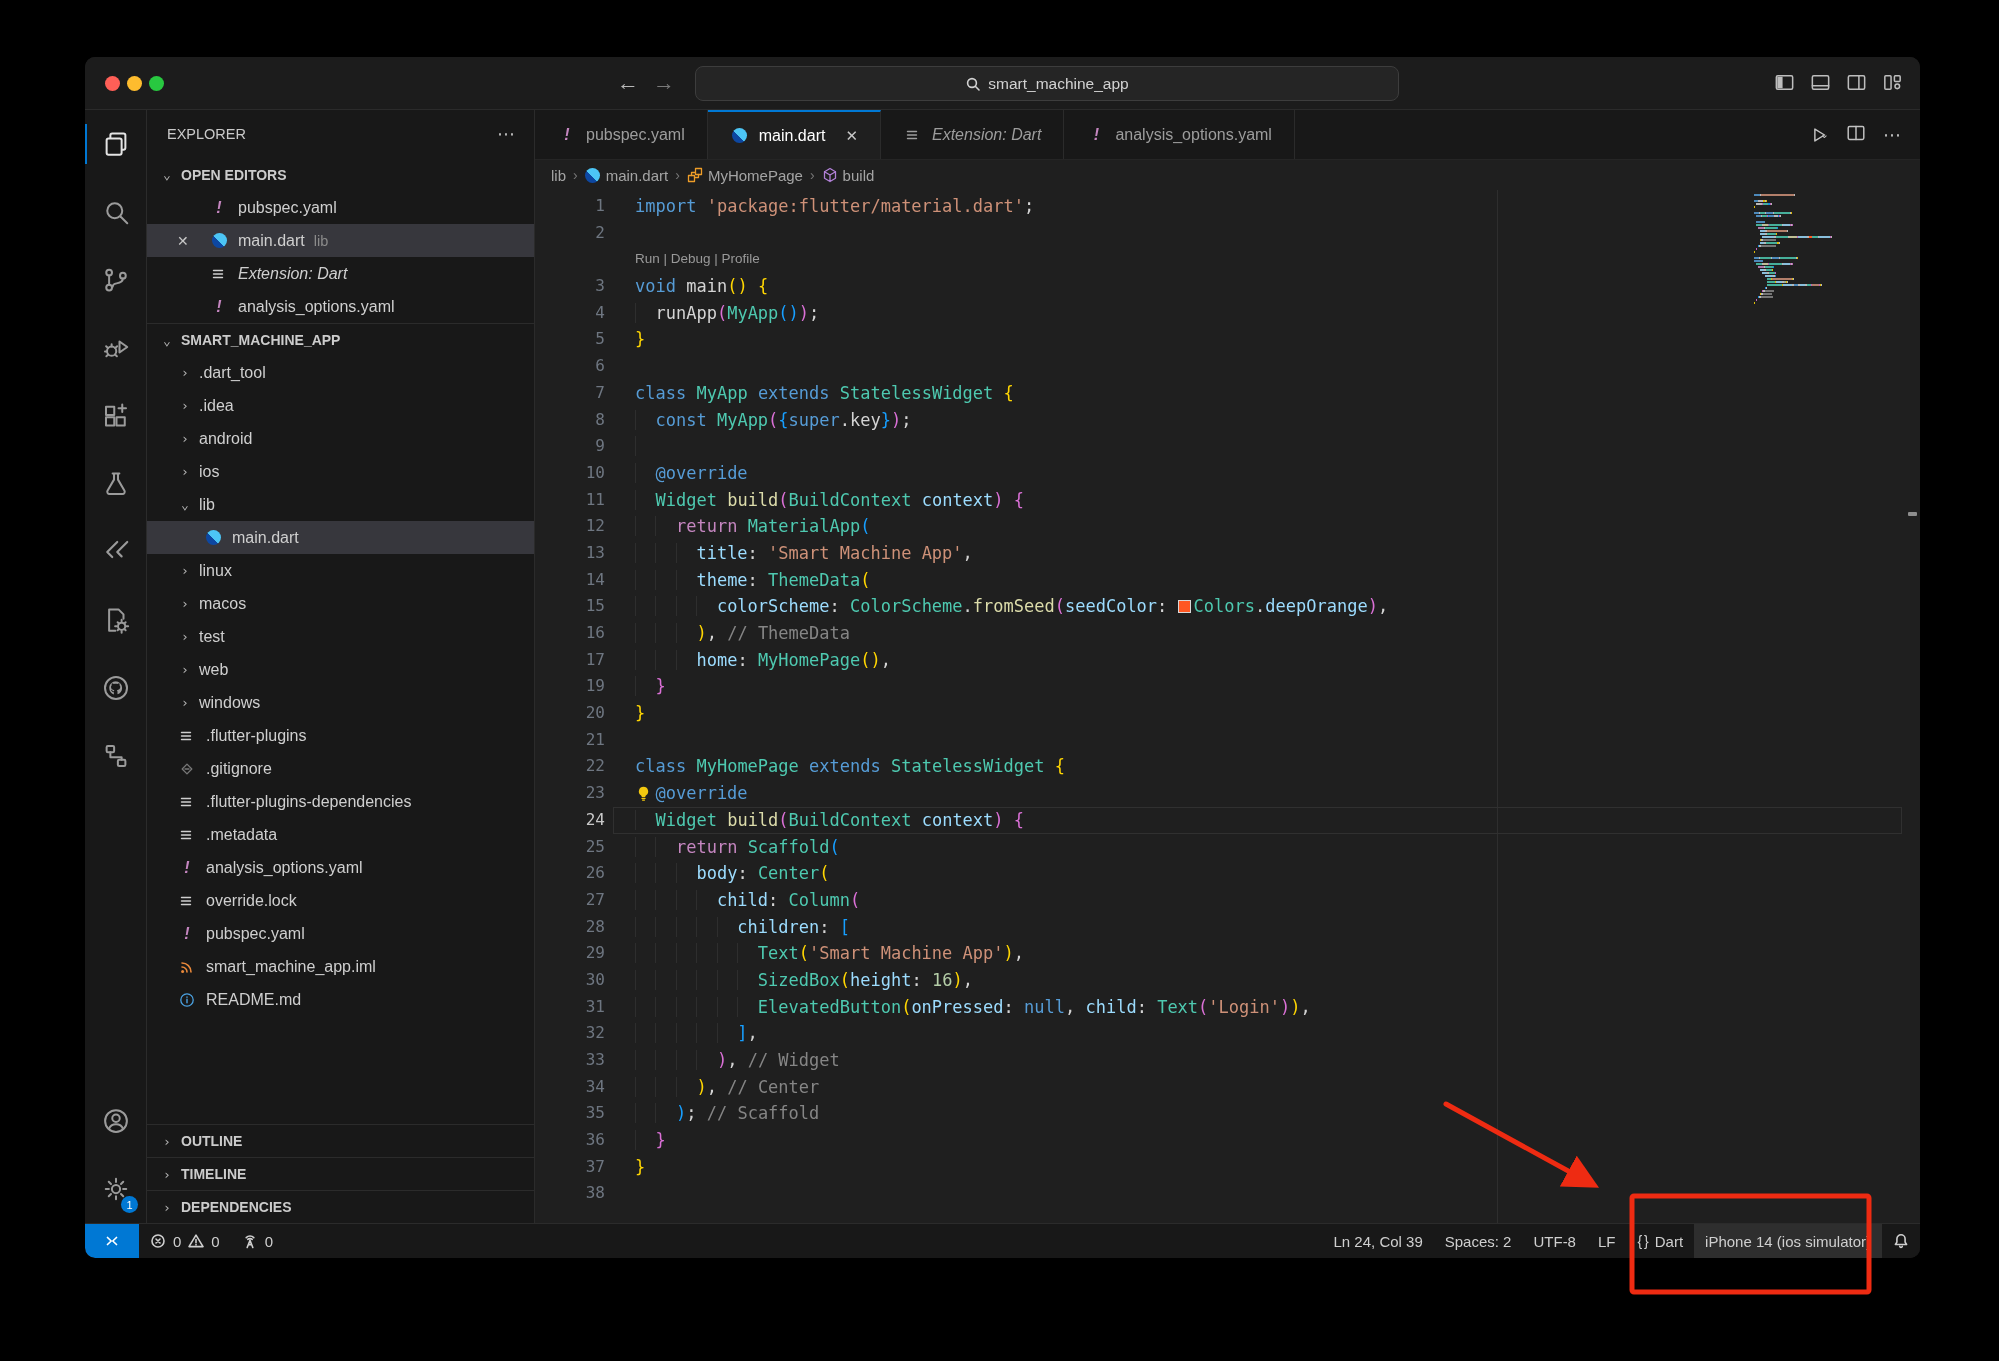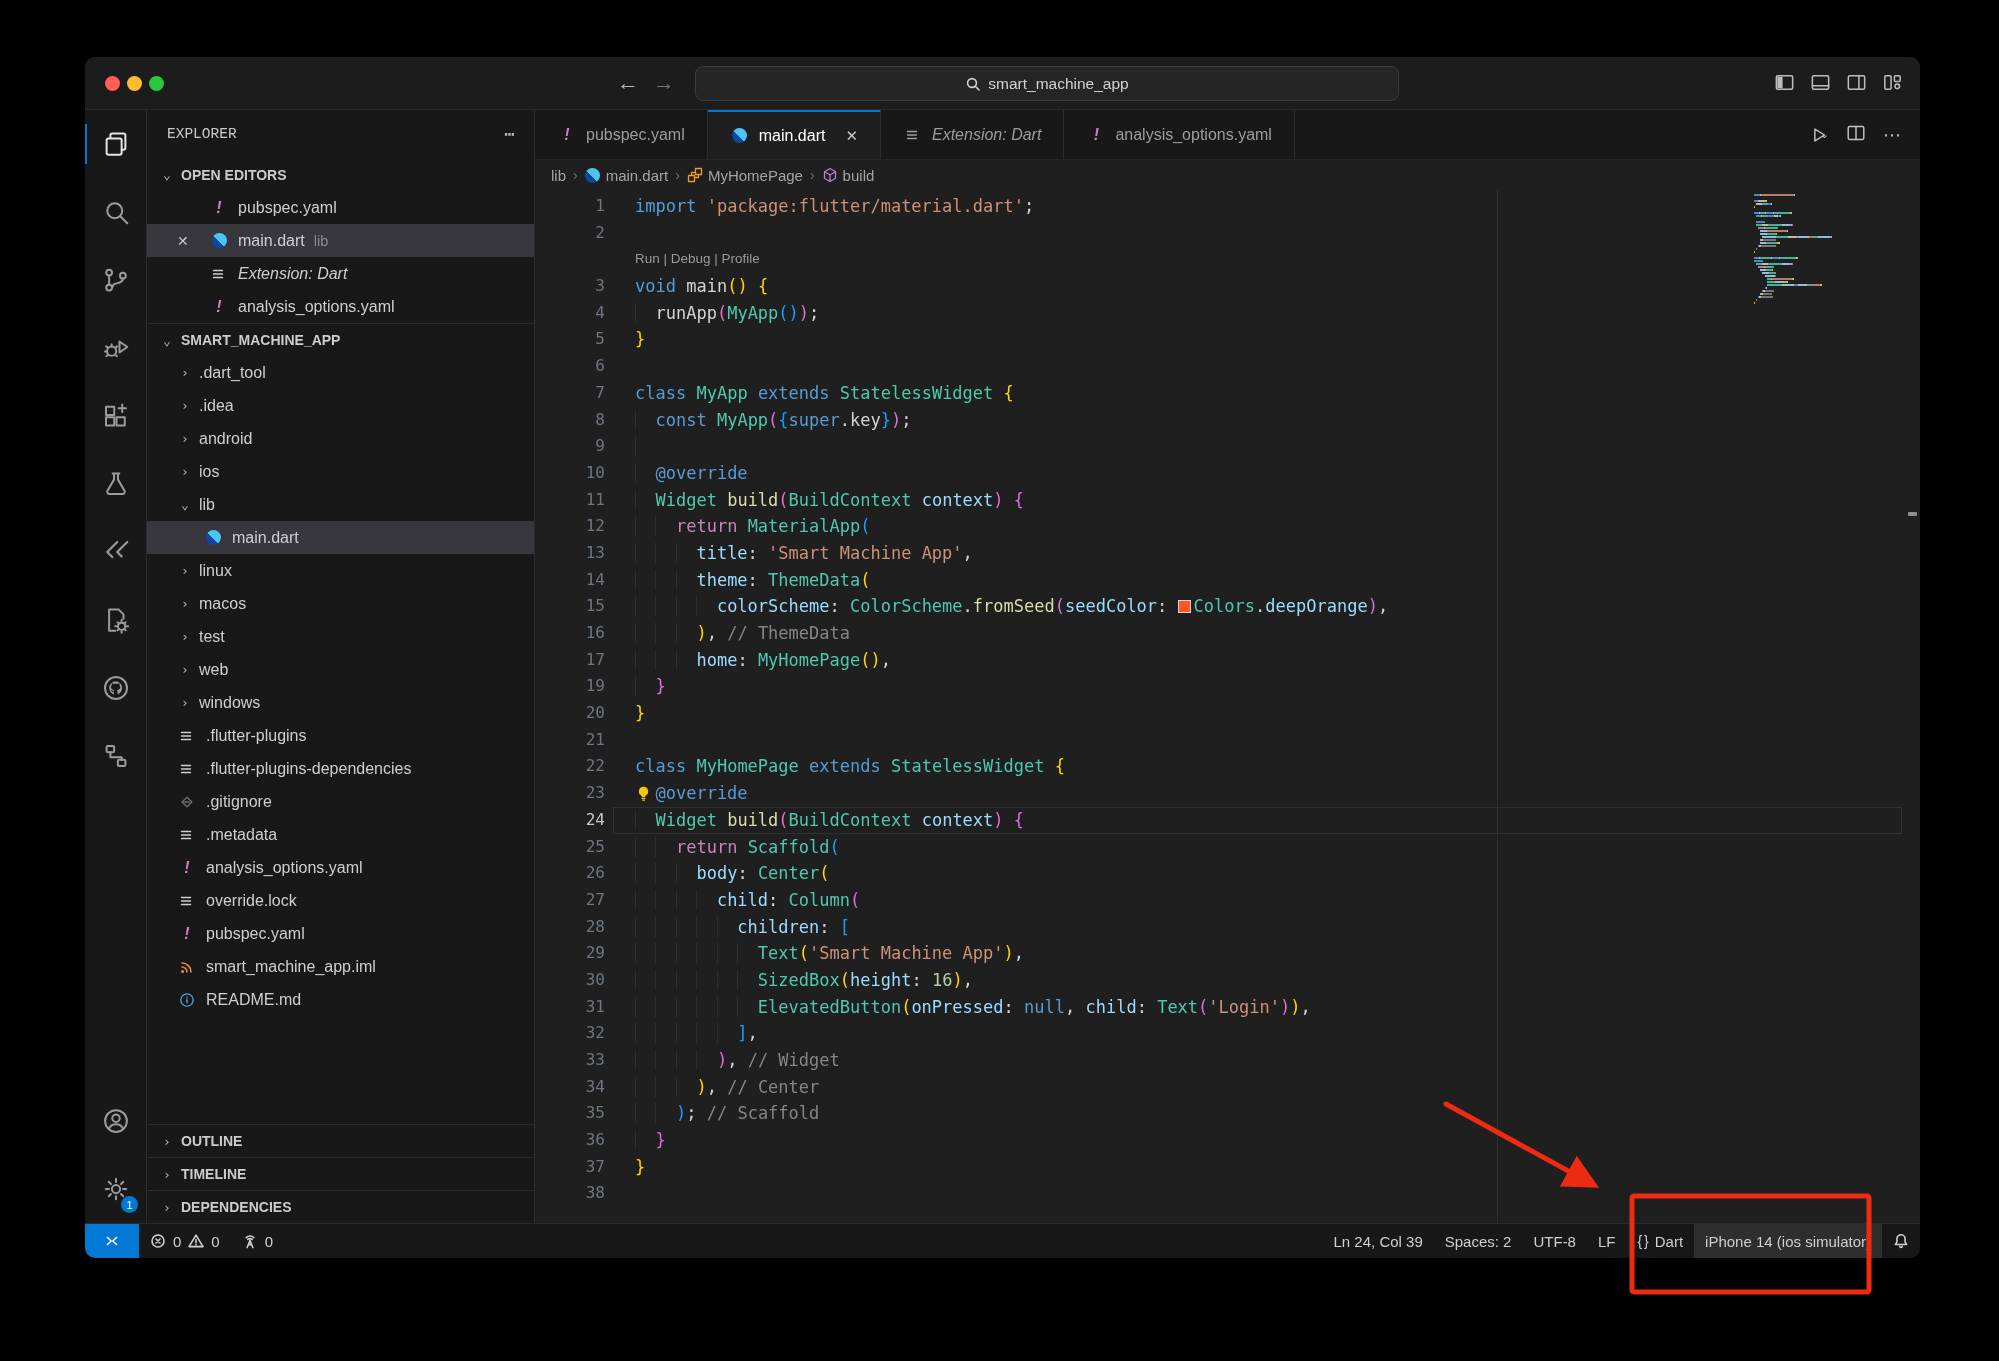--- a/index.html
+++ b/index.html
@@ -22,21 +22,21 @@
   .activitybar{width:62px;background:#181818;border-right:1px solid #2b2b2b;display:flex;flex-direction:column;color:#9b9b9b;}
   .act-item{height:68px;display:flex;align-items:center;justify-content:center;position:relative;cursor:pointer;}
   .act-item svg{width:30px;height:30px;}
   .act-item.active{color:#e4e4e4;}
   .act-item.active:before{content:"";position:absolute;left:0;top:14px;bottom:14px;width:2px;background:#0078d4;}
   .act-bottom{margin-top:auto;}
   .badge{position:absolute;right:8px;bottom:10px;width:17px;height:17px;border-radius:50%;background:#0078d4;
     color:#fff;font-size:11px;display:flex;align-items:center;justify-content:center;font-family:"Liberation Sans",sans-serif;stroke:none;}
   
   .sidebar{width:388px;background:#181818;border-right:1px solid #2b2b2b;position:relative;color:#cfcfcf;overflow:hidden;}
-  .sb-header{height:48px;display:flex;align-items:center;padding:0 18px 0 20px;font-size:14.5px;color:#c9c9c9;font-family:Liberation Mono, monospace;}
+  .sb-header{height:48px;display:flex;align-items:center;padding:0 18px 0 20px;font-size:14.5px;color:#c9c9c9;}
   .sb-header .more{margin-left:auto;color:#bdbdbd;font-size:18px;letter-spacing:1px;cursor:pointer;}
   .sec-h{height:33px;display:flex;align-items:center;font-weight:bold;font-size:14px;color:#cccccc;padding-left:12px;gap:6px;}
   .sec-h .chev,.tree-chev{font-family:"DejaVu Sans Mono",monospace;color:#b5b5b5;font-size:13px;width:16px;text-align:center;font-weight:normal;}
   .row{height:33px;display:flex;align-items:center;font-size:16px;cursor:pointer;position:relative;}
   .row.sel{background:#37373d;}
   .row .close{position:absolute;left:30px;font-size:14px;color:#c7c7c7;}
   .row .detail{color:#8b8b8b;font-size:14.5px;margin-left:9px;}
   .row.italic .lbl{font-style:italic;}
   .ic{width:20px;display:inline-flex;justify-content:center;margin-right:9px;flex:none;}
   .ic svg{width:16px;height:16px;}
@@ -320,33 +320,33 @@
             <span class="ic">
               <svg viewBox="0 0 16 16">
                 <path d="M2.5 4.5h9M2.5 8h9M2.5 11.5h9" stroke-width="1.4"></path>
               </svg>
             </span>
             <span class="lbl">.flutter-plugins</span>
           </div>
           <div class="row tree-row">
             <span class="ic">
               <svg viewBox="0 0 16 16">
-                <path d="M2.5 4.5h9M2.5 8h9M2.5 11.5h9" stroke-width="1.4"></path>
-              </svg>
-            </span>
-            <span class="lbl">.flutter-plugins-dependencies</span>
-          </div>
-          <div class="row tree-row">
-            <span class="ic">
-              <svg viewBox="0 0 16 16">
                 <rect x="4.6" y="4.6" width="6.8" height="6.8" transform="rotate(45 8 8)" stroke="#787878" stroke-width="1.3"></rect>
                 <path d="M6 8h4" stroke="#787878" stroke-width="1.3"></path>
               </svg>
             </span>
             <span class="lbl">.gitignore</span>
+          </div>
+          <div class="row tree-row">
+            <span class="ic">
+              <svg viewBox="0 0 16 16">
+                <path d="M2.5 4.5h9M2.5 8h9M2.5 11.5h9" stroke-width="1.4"></path>
+              </svg>
+            </span>
+            <span class="lbl">.flutter-plugins-dependencies</span>
           </div>
           <div class="row tree-row">
             <span class="ic">
               <svg viewBox="0 0 16 16">
                 <path d="M2.5 4.5h9M2.5 8h9M2.5 11.5h9" stroke-width="1.4"></path>
               </svg>
             </span>
             <span class="lbl">.metadata</span>
           </div>
           <div class="row tree-row">

